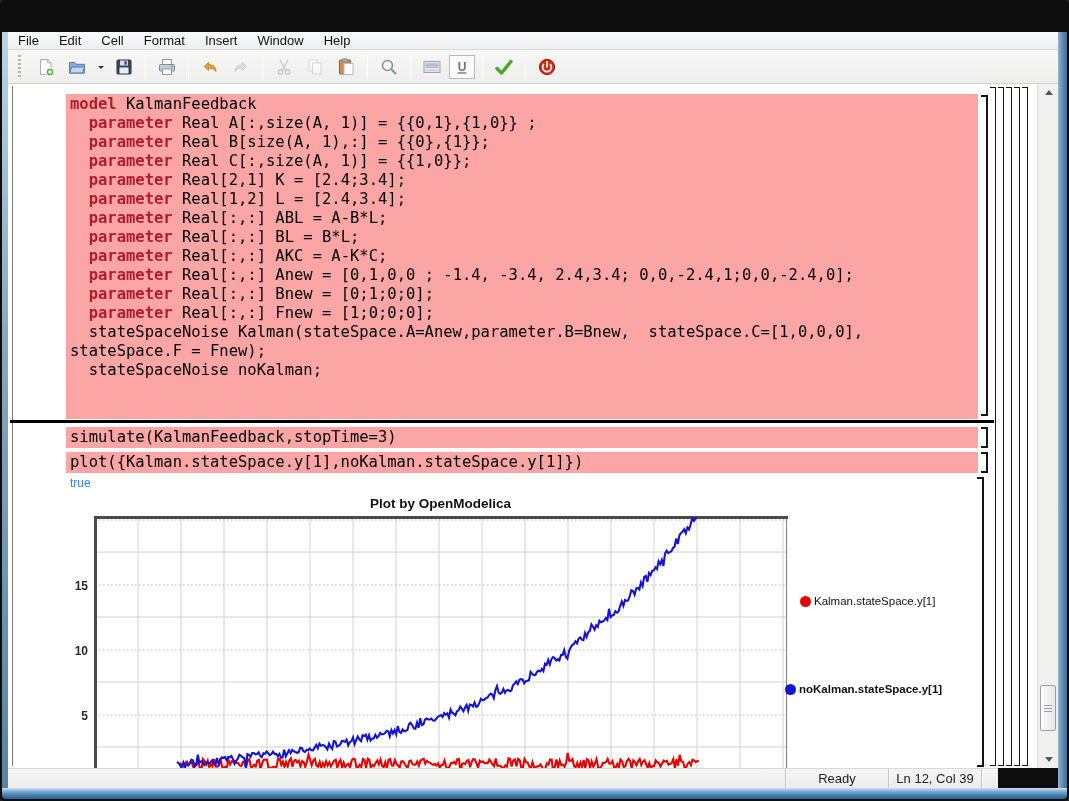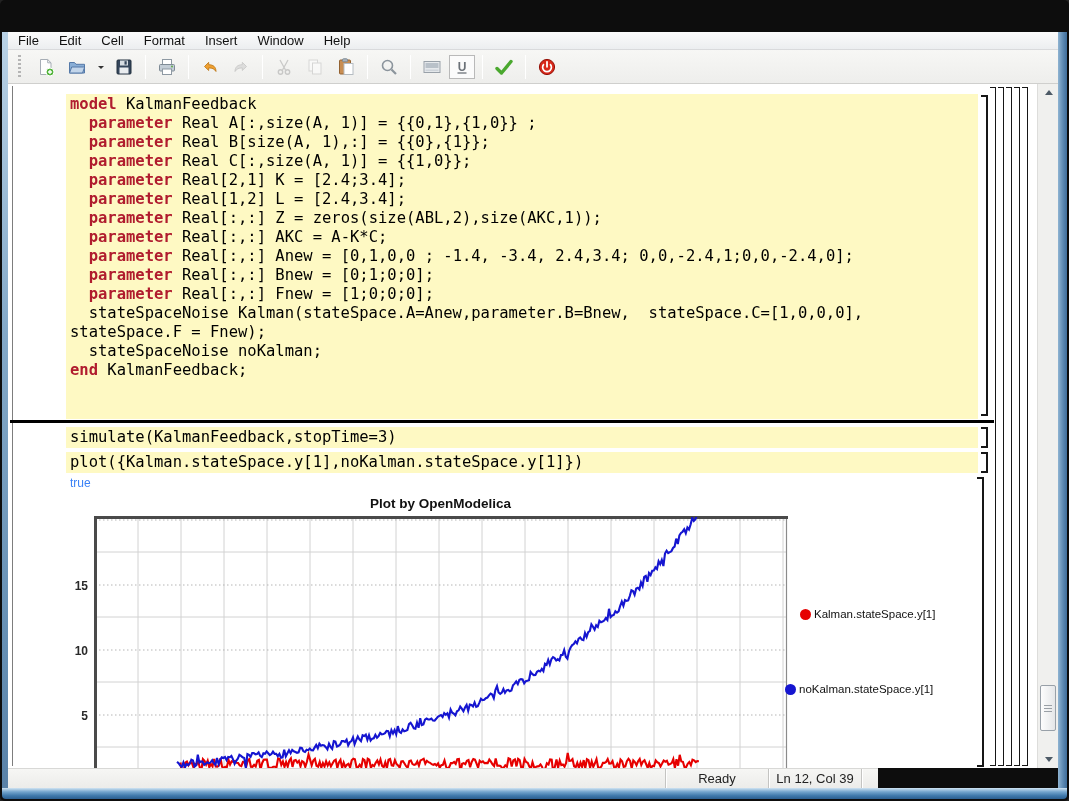--- a/index.html
+++ b/index.html
@@ -39,21 +39,21 @@
   .tbtn{width:28px;height:26px;border:none;background:transparent;display:flex;
     align-items:center;justify-content:center;padding:0;}
   .tbtn svg{width:20px;height:20px;}
   .tbtn.dd{width:13px;} .tbtn.dd svg{width:10px;height:20px;}
   .tbtn.boxed{width:26px;height:24px;border:1px solid #b9b9b9;background:#fbfbfb;}
   .tbtn.disabled{opacity:.5;filter:grayscale(1);}
   .tsep{width:1px;height:24px;background:#c6c6c6;border-right:1px solid #fff;margin:0 4px;}
   
   .content{position:absolute;left:8px;top:84px;width:1029px;height:684px;background:#fff;overflow:hidden;}
   .content-edge{position:absolute;left:4px;top:2px;width:1px;height:680px;background:#7d7d7d;}
-  .cell{position:absolute;left:58px;width:912px;background:#fef9c3;padding:1px 16px 0 4px;}
+  .cell{position:absolute;left:58px;width:912px;background:#fca5a5;padding:1px 16px 0 4px;}
   .code-line{height:19px;line-height:19px;font-family:"DejaVu Sans Mono",monospace;
     font-size:15.5px;white-space:pre;color:#000;}
   .kw{color:#b01c2e;font-weight:bold;}
   #cell-model{top:10px;height:325px;}
   #cell-sim{top:343px;height:21px;}
   #cell-plot{top:368px;height:21px;}
   .divider{position:absolute;left:2px;top:336px;width:984px;height:3px;background:#000;}
   .out-true{position:absolute;left:62px;top:392px;font-size:12px;color:#3b82f6;}
   .plot-title{position:absolute;left:87px;top:412px;width:691px;text-align:center;
     font-weight:bold;font-size:13.5px;color:#111;}
@@ -69,21 +69,21 @@
   .sb-btn{position:absolute;left:0;width:21px;height:17px;display:flex;align-items:center;justify-content:center;}
   .arr{width:0;height:0;border:4px solid transparent;}
   .arr.up{border-bottom:5px solid #4d5a66;margin-top:-4px;}
   .arr.down{border-top:5px solid #4d5a66;margin-bottom:-4px;}
   .sb-thumb{position:absolute;left:2px;top:601px;width:16px;height:46px;border:1px solid #98a0a8;
     border-radius:2px;background:linear-gradient(90deg,#fdfdfd,#e4e6e8);display:flex;
     align-items:center;justify-content:center;}
   .sb-thumb i{display:block;width:8px;height:7px;
     background:repeating-linear-gradient(180deg,#9aa0a6 0 1px,transparent 1px 3px);}
   
-  .statusbar{position:absolute;left:8px;top:768px;width:870px;height:20px;display:flex;align-items:center;
+  .statusbar{position:absolute;left:8px;top:768px;width:990px;height:20px;display:flex;align-items:center;
     background:linear-gradient(#f6f6f4,#ececea);border-top:1px solid #d8d8d6;font-size:13px;color:#222;}
   .sb-spacer{flex:1;}
   .sb-panel{height:100%;display:flex;align-items:center;justify-content:center;
     border-left:1px solid #c4c4c2;box-shadow:inset 1px 0 0 #fff;}
   .sb-ready{width:103px;} .sb-pos{width:93px;} .sb-gripbox{width:17px;}
 </style>
 </head>
 <body>
 
 <div class="stage">
@@ -237,29 +237,29 @@
   <div class="content">
     <div class="content-edge"></div>
 
     <div class="cell" id="cell-model">
         <div class="code-line"><span class="kw">model</span><span> KalmanFeedback</span></div>
         <div class="code-line"><span>  </span><span class="kw">parameter</span><span> Real A[:,size(A, 1)] = {{0,1},{1,0}} ;</span></div>
         <div class="code-line"><span>  </span><span class="kw">parameter</span><span> Real B[size(A, 1),:] = {{0},{1}};</span></div>
         <div class="code-line"><span>  </span><span class="kw">parameter</span><span> Real C[:,size(A, 1)] = {{1,0}};</span></div>
         <div class="code-line"><span>  </span><span class="kw">parameter</span><span> Real[2,1] K = [2.4;3.4];</span></div>
         <div class="code-line"><span>  </span><span class="kw">parameter</span><span> Real[1,2] L = [2.4,3.4];</span></div>
-        <div class="code-line"><span>  </span><span class="kw">parameter</span><span> Real[:,:] Z = zeros(size(ABL,2),size(AKC,1));</span></div>
+        <div class="code-line"><span>  </span><span class="kw">parameter</span><span> Real[:,:] ABL = A-B*L;</span></div>
+        <div class="code-line"><span>  </span><span class="kw">parameter</span><span> Real[:,:] BL = B*L;</span></div>
         <div class="code-line"><span>  </span><span class="kw">parameter</span><span> Real[:,:] AKC = A-K*C;</span></div>
         <div class="code-line"><span>  </span><span class="kw">parameter</span><span> Real[:,:] Anew = [0,1,0,0 ; -1.4, -3.4, 2.4,3.4; 0,0,-2.4,1;0,0,-2.4,0];</span></div>
         <div class="code-line"><span>  </span><span class="kw">parameter</span><span> Real[:,:] Bnew = [0;1;0;0];</span></div>
         <div class="code-line"><span>  </span><span class="kw">parameter</span><span> Real[:,:] Fnew = [1;0;0;0];</span></div>
         <div class="code-line"><span>  stateSpaceNoise Kalman(stateSpace.A=Anew,parameter.B=Bnew,  stateSpace.C=[1,0,0,0],</span></div>
         <div class="code-line"><span>stateSpace.F = Fnew);</span></div>
         <div class="code-line"><span>  stateSpaceNoise noKalman;</span></div>
-        <div class="code-line"><span class="kw">end</span><span> KalmanFeedback;</span></div>
       </div>
 
     <div class="divider"></div>
 
     <div class="cell" id="cell-sim">
       <div class="code-line">simulate(KalmanFeedback,stopTime=3)</div>
     </div>
 
     <div class="cell" id="cell-plot">
       <div class="code-line">plot({Kalman.stateSpace.y[1],noKalman.stateSpace.y[1]})</div>
@@ -301,25 +301,25 @@
         <line x1="720.5" y1="23" x2="720.5" y2="274" stroke="#8a8a8a" stroke-width="1.2"></line>
         <line x1="29.5" y1="22" x2="29.5" y2="274" stroke="#4a4a4a" stroke-width="3"></line>
         <line x1="28" y1="23.5" x2="722" y2="23.5" stroke="#4a4a4a" stroke-width="3"></line>
         <text x="22" y="226" text-anchor="end" font-size="12" font-weight="bold" fill="#2a2a2a" font-family="Liberation Sans, sans-serif">5</text>
         <text x="22" y="160.75" text-anchor="end" font-size="12" font-weight="bold" fill="#2a2a2a" font-family="Liberation Sans, sans-serif">10</text>
         <text x="22" y="95.5" text-anchor="end" font-size="12" font-weight="bold" fill="#2a2a2a" font-family="Liberation Sans, sans-serif">15</text>
         <path d="M114.5 268.5L116.1 281.7L117.7 276.6L119.3 268.6L120.9 267.6L122.5 271.2L124.1 268.5L125.7 268.4L127.3 272.9L128.9 269.8L130.5 270.8L132.1 266.7L133.7 273.2L135.3 277.5L136.9 265.1L138.5 266.9L140.1 270.5L141.7 266.6L143.3 273.3L144.9 270.0L146.5 272.4L148.1 265.0L149.7 272.5L151.3 272.6L152.9 271.5L154.5 264.3L156.1 272.9L157.7 273.7L159.3 272.7L160.9 272.8L162.5 265.9L164.1 270.5L165.7 267.2L167.3 267.8L168.9 267.1L170.5 268.8L172.1 268.9L173.7 271.5L175.3 272.1L176.9 268.0L178.5 268.2L180.1 273.0L181.7 266.4L183.3 265.1L184.9 272.7L186.5 272.8L188.1 270.9L189.7 272.5L191.3 266.7L192.9 265.8L194.5 275.8L196.1 269.2L197.7 265.8L199.3 265.6L200.9 265.5L202.5 273.9L204.1 273.7L205.7 273.9L207.3 272.7L208.9 272.7L210.5 273.3L212.1 264.4L213.7 265.0L215.3 270.9L216.9 267.5L218.5 272.9L220.1 268.0L221.7 272.6L223.3 266.8L224.9 264.5L226.5 272.9L228.1 266.6L229.7 266.0L231.3 268.6L232.9 266.9L234.5 272.4L236.1 267.1L237.7 268.1L239.3 272.9L240.9 267.8L242.5 260.5L244.1 265.6L245.7 271.3L247.3 266.5L248.9 264.9L250.5 271.8L252.1 272.7L253.7 267.9L255.3 273.6L256.9 269.1L258.5 272.5L260.1 267.3L261.7 271.6L263.3 268.4L264.9 272.4L266.5 269.5L268.1 266.7L269.7 265.7L271.3 274.0L272.9 268.5L274.5 265.8L276.1 274.0L277.7 268.6L279.3 273.0L280.9 270.8L282.5 269.8L284.1 273.6L285.7 266.2L287.3 264.8L288.9 265.4L290.5 273.3L292.1 273.3L293.7 270.7L295.3 273.2L296.9 265.0L298.5 266.1L300.1 273.7L301.7 264.7L303.3 265.7L304.9 273.8L306.5 271.0L308.1 272.2L309.7 268.8L311.3 266.5L312.9 270.4L314.5 265.5L316.1 271.9L317.7 273.2L319.3 268.2L320.9 274.2L322.5 265.7L324.1 264.9L325.7 271.3L327.3 271.7L328.9 266.2L330.5 270.0L332.1 271.5L333.7 273.6L335.3 267.4L336.9 267.1L338.5 269.5L340.1 272.2L341.7 273.7L343.3 267.1L344.9 266.6L346.5 270.1L348.1 270.9L349.7 270.3L351.3 267.5L352.9 271.7L354.5 266.4L356.1 265.6L357.7 264.7L359.3 269.6L360.9 266.8L362.5 268.2L364.1 268.8L365.7 270.2L367.3 270.8L368.9 270.0L370.5 271.4L372.1 269.4L373.7 273.7L375.3 271.2L376.9 270.8L378.5 266.5L380.1 272.8L381.7 275.1L383.3 272.9L384.9 269.0L386.5 269.1L388.1 268.0L389.7 269.9L391.3 265.2L392.9 265.0L394.5 278.5L396.1 269.8L397.7 269.2L399.3 270.2L400.9 266.8L402.5 266.0L404.1 273.3L405.7 267.9L407.3 265.0L408.9 265.6L410.5 269.4L412.1 273.7L413.7 266.8L415.3 268.2L416.9 267.3L418.5 269.2L420.1 268.9L421.7 269.1L423.3 265.6L424.9 267.7L426.5 270.3L428.1 272.0L429.7 264.5L431.3 271.7L432.9 271.6L434.5 271.9L436.1 274.0L437.7 273.7L439.3 271.3L440.9 272.7L442.5 264.3L444.1 265.0L445.7 272.6L447.3 266.3L448.9 265.3L450.5 272.4L452.1 264.9L453.7 266.1L455.3 274.0L456.9 273.5L458.5 264.9L460.1 268.0L461.7 268.7L463.3 272.4L464.9 274.5L466.5 268.2L468.1 273.3L469.7 272.9L471.3 272.4L472.9 272.3L474.5 270.5L476.1 273.0L477.7 278.6L479.3 274.4L480.9 269.2L482.5 270.5L484.1 265.5L485.7 265.7L487.3 279.4L488.9 272.5L490.5 265.5L492.1 273.8L493.7 266.6L495.3 271.1L496.9 270.5L498.5 272.7L500.1 269.0L501.7 259.0L503.3 266.9L504.9 266.8L506.5 265.1L508.1 272.3L509.7 273.2L511.3 268.8L512.9 273.9L514.5 268.6L516.1 272.9L517.7 266.1L519.3 274.1L520.9 265.2L522.5 266.2L524.1 273.7L525.7 267.5L527.3 272.8L528.9 269.3L530.5 265.1L532.1 273.3L533.7 273.9L535.3 272.7L536.9 268.9L538.5 268.9L540.1 268.0L541.7 265.1L543.3 269.6L544.9 269.5L546.5 267.0L548.1 273.2L549.7 273.5L551.3 269.9L552.9 273.5L554.5 265.5L556.1 267.2L557.7 272.9L559.3 272.4L560.9 267.3L562.5 264.8L564.1 267.0L565.7 274.4L567.3 266.5L568.9 268.1L570.5 271.2L572.1 267.3L573.7 265.0L575.3 271.0L576.9 267.6L578.5 266.3L580.1 270.0L581.7 273.9L583.3 269.0L584.9 274.4L586.5 271.8L588.1 272.1L589.7 266.5L591.3 268.3L592.9 269.1L594.5 272.5L596.1 269.6L597.7 266.5L599.3 267.7L600.9 266.8L602.5 270.7L604.1 270.0L605.7 269.1L607.3 265.1L608.9 274.1L610.5 265.3L612.1 271.7L613.7 260.8L615.3 267.4L616.9 267.8L618.5 273.2L620.1 273.2L621.7 269.9L623.3 268.1L624.9 271.2L626.5 265.7L628.1 266.3L629.7 268.2L631.3 267.1L632.9 267.2" fill="none" stroke="#e60000" stroke-width="2.1" clip-path="url(#pc)"></path>
         <path d="M111.0 267.9L112.6 269.2L114.2 271.6L115.8 272.9L117.4 268.5L119.0 273.3L120.6 270.1L122.2 271.2L123.8 269.6L125.4 265.7L127.0 266.4L128.6 272.6L130.2 271.2L131.8 260.6L133.4 268.6L135.0 267.4L136.6 267.7L138.2 270.9L139.8 269.7L141.4 268.3L143.0 269.3L144.6 268.3L146.2 266.2L147.8 269.2L149.4 270.8L151.0 263.9L152.6 270.0L154.2 265.8L155.8 263.4L157.4 264.0L159.0 263.0L160.6 266.2L162.2 262.9L163.8 263.2L165.4 261.9L167.0 265.3L168.6 269.8L170.2 266.8L171.8 264.7L173.4 260.8L175.0 261.9L176.6 263.3L178.2 263.9L179.8 273.8L181.4 260.1L183.0 260.8L184.6 262.8L186.2 259.1L187.8 259.0L189.4 260.4L191.0 260.0L192.6 258.4L194.2 261.9L195.8 263.1L197.4 259.3L199.0 259.8L200.6 257.4L202.2 259.3L203.8 261.2L205.4 260.1L207.0 257.6L208.6 259.9L210.2 259.9L211.8 262.1L213.4 259.9L215.0 263.7L216.6 263.3L218.2 255.7L219.8 262.5L221.4 259.3L223.0 256.2L224.6 259.2L226.2 255.9L227.8 257.3L229.4 258.0L231.0 258.8L232.6 258.3L234.2 253.7L235.8 254.0L237.4 257.3L239.0 258.0L240.6 255.8L242.2 256.2L243.8 254.6L245.4 256.2L247.0 256.3L248.6 253.6L250.2 251.0L251.8 254.2L253.4 249.6L255.0 251.7L256.6 251.1L258.2 251.5L259.8 253.2L261.4 255.4L263.0 249.6L264.6 252.9L266.2 254.8L267.8 247.1L269.4 247.6L271.0 252.5L272.6 251.8L274.2 250.5L275.8 247.1L277.4 247.1L279.0 247.9L280.6 245.6L282.2 251.3L283.8 248.2L285.4 247.1L287.0 243.3L288.6 250.2L290.2 246.2L291.8 242.5L293.4 245.4L295.0 247.2L296.6 241.2L298.2 242.0L299.8 240.6L301.4 245.9L303.0 241.2L304.6 246.6L306.2 244.6L307.8 244.3L309.4 240.8L311.0 243.7L312.6 242.1L314.2 239.0L315.8 240.3L317.4 240.1L319.0 239.1L320.6 236.8L322.2 237.1L323.8 242.4L325.4 236.1L327.0 239.5L328.6 236.0L330.2 240.3L331.8 232.1L333.4 237.9L335.0 239.0L336.6 235.5L338.2 237.3L339.8 236.7L341.4 236.0L343.0 230.1L344.6 228.8L346.2 231.3L347.8 234.3L349.4 234.7L351.0 228.6L352.6 233.8L354.2 224.2L355.8 231.1L357.4 230.5L359.0 225.6L360.6 224.5L362.2 225.4L363.8 225.5L365.4 224.6L367.0 226.6L368.6 226.7L370.2 224.8L371.8 222.8L373.4 221.9L375.0 221.1L376.6 223.0L378.2 219.2L379.8 220.8L381.4 219.3L383.0 223.6L384.6 215.5L386.2 218.7L387.8 219.7L389.4 221.3L391.0 217.3L392.6 216.3L394.2 212.6L395.8 214.7L397.4 217.3L399.0 213.5L400.6 210.9L402.2 216.8L403.8 210.5L405.4 211.0L407.0 212.4L408.6 208.4L410.2 212.8L411.8 212.1L413.4 208.6L415.0 204.8L416.6 206.2L418.2 205.8L419.8 204.2L421.4 203.6L423.0 201.3L424.6 199.5L426.2 200.5L427.8 204.2L429.4 196.1L431.0 192.2L432.6 198.5L434.2 199.9L435.8 198.6L437.4 195.0L439.0 198.8L440.6 196.3L442.2 195.9L443.8 197.3L445.4 196.5L447.0 191.3L448.6 189.6L450.2 187.4L451.8 190.1L453.4 185.8L455.0 185.2L456.6 185.5L458.2 189.4L459.8 187.2L461.4 186.7L463.0 186.2L464.6 177.9L466.2 179.9L467.8 181.1L469.4 181.0L471.0 177.8L472.6 176.8L474.2 177.5L475.8 174.9L477.4 177.2L479.0 169.8L480.6 170.8L482.2 165.9L483.8 170.5L485.4 165.2L487.0 163.1L488.6 164.1L490.2 166.5L491.8 165.1L493.4 166.5L495.0 161.0L496.6 160.9L498.2 156.0L499.8 162.7L501.4 164.6L503.0 157.2L504.6 153.5L506.2 151.1L507.8 150.0L509.4 147.3L511.0 149.4L512.6 144.7L514.2 143.5L515.8 145.7L517.4 146.2L519.0 139.0L520.6 143.0L522.2 138.1L523.8 137.0L525.4 130.3L527.0 132.7L528.6 135.7L530.2 131.2L531.8 132.9L533.4 126.7L535.0 128.2L536.6 127.6L538.2 126.5L539.8 124.0L541.4 126.0L543.0 114.8L544.6 123.1L546.2 121.5L547.8 121.0L549.4 117.2L551.0 118.7L552.6 117.3L554.2 111.8L555.8 107.6L557.4 111.9L559.0 106.1L560.6 106.9L562.2 106.4L563.8 102.0L565.4 96.3L567.0 97.1L568.6 100.8L570.2 94.5L571.8 93.8L573.4 95.5L575.0 88.3L576.6 92.0L578.2 82.8L579.8 81.8L581.4 87.7L583.0 79.1L584.6 81.2L586.2 76.8L587.8 76.6L589.4 73.3L591.0 75.0L592.6 67.2L594.2 70.2L595.8 65.9L597.4 72.1L599.0 59.5L600.6 56.8L602.2 59.1L603.8 58.2L605.4 57.3L607.0 54.0L608.6 52.6L610.2 44.6L611.8 50.0L613.4 41.4L615.0 39.0L616.6 37.7L618.2 35.3L619.8 39.2L621.4 33.5L623.0 35.5L624.6 30.5L626.2 24.1L627.8 27.0L629.4 25.3L631.0 20.9L632.6 15.7" fill="none" stroke="#1515d0" stroke-width="2.1" clip-path="url(#pc)"></path>
       </svg>
     <div id="legend">
-        <div class="legend-item" style="top: 523px; padding-left: 15px;">
+        <div class="legend-item" style="top: 510px; padding-left: 15px;">
           <span class="legend-dot" style="background: rgb(230, 0, 0);"></span>
           <span>Kalman.stateSpace.y[1]</span>
         </div>
-        <div class="legend-item" style="top: 598px;">
+        <div class="legend-item" style="top: 598px; font-weight: bold;">
           <span class="legend-dot" style="background: rgb(21, 21, 208);"></span>
           <span>noKalman.stateSpace.y[1]</span>
         </div>
       </div>
 
     <div class="bracket" style="left:973px;top:11px;width:7px;height:321px"></div>
     <div class="bracket" style="left:973px;top:343px;width:7px;height:21px"></div>
     <div class="bracket" style="left:973px;top:368px;width:7px;height:21px"></div>
     <div class="bracket" style="left:969px;top:393px;width:7px;height:290px"></div>
     <div class="gline" style="left:982px"></div>

